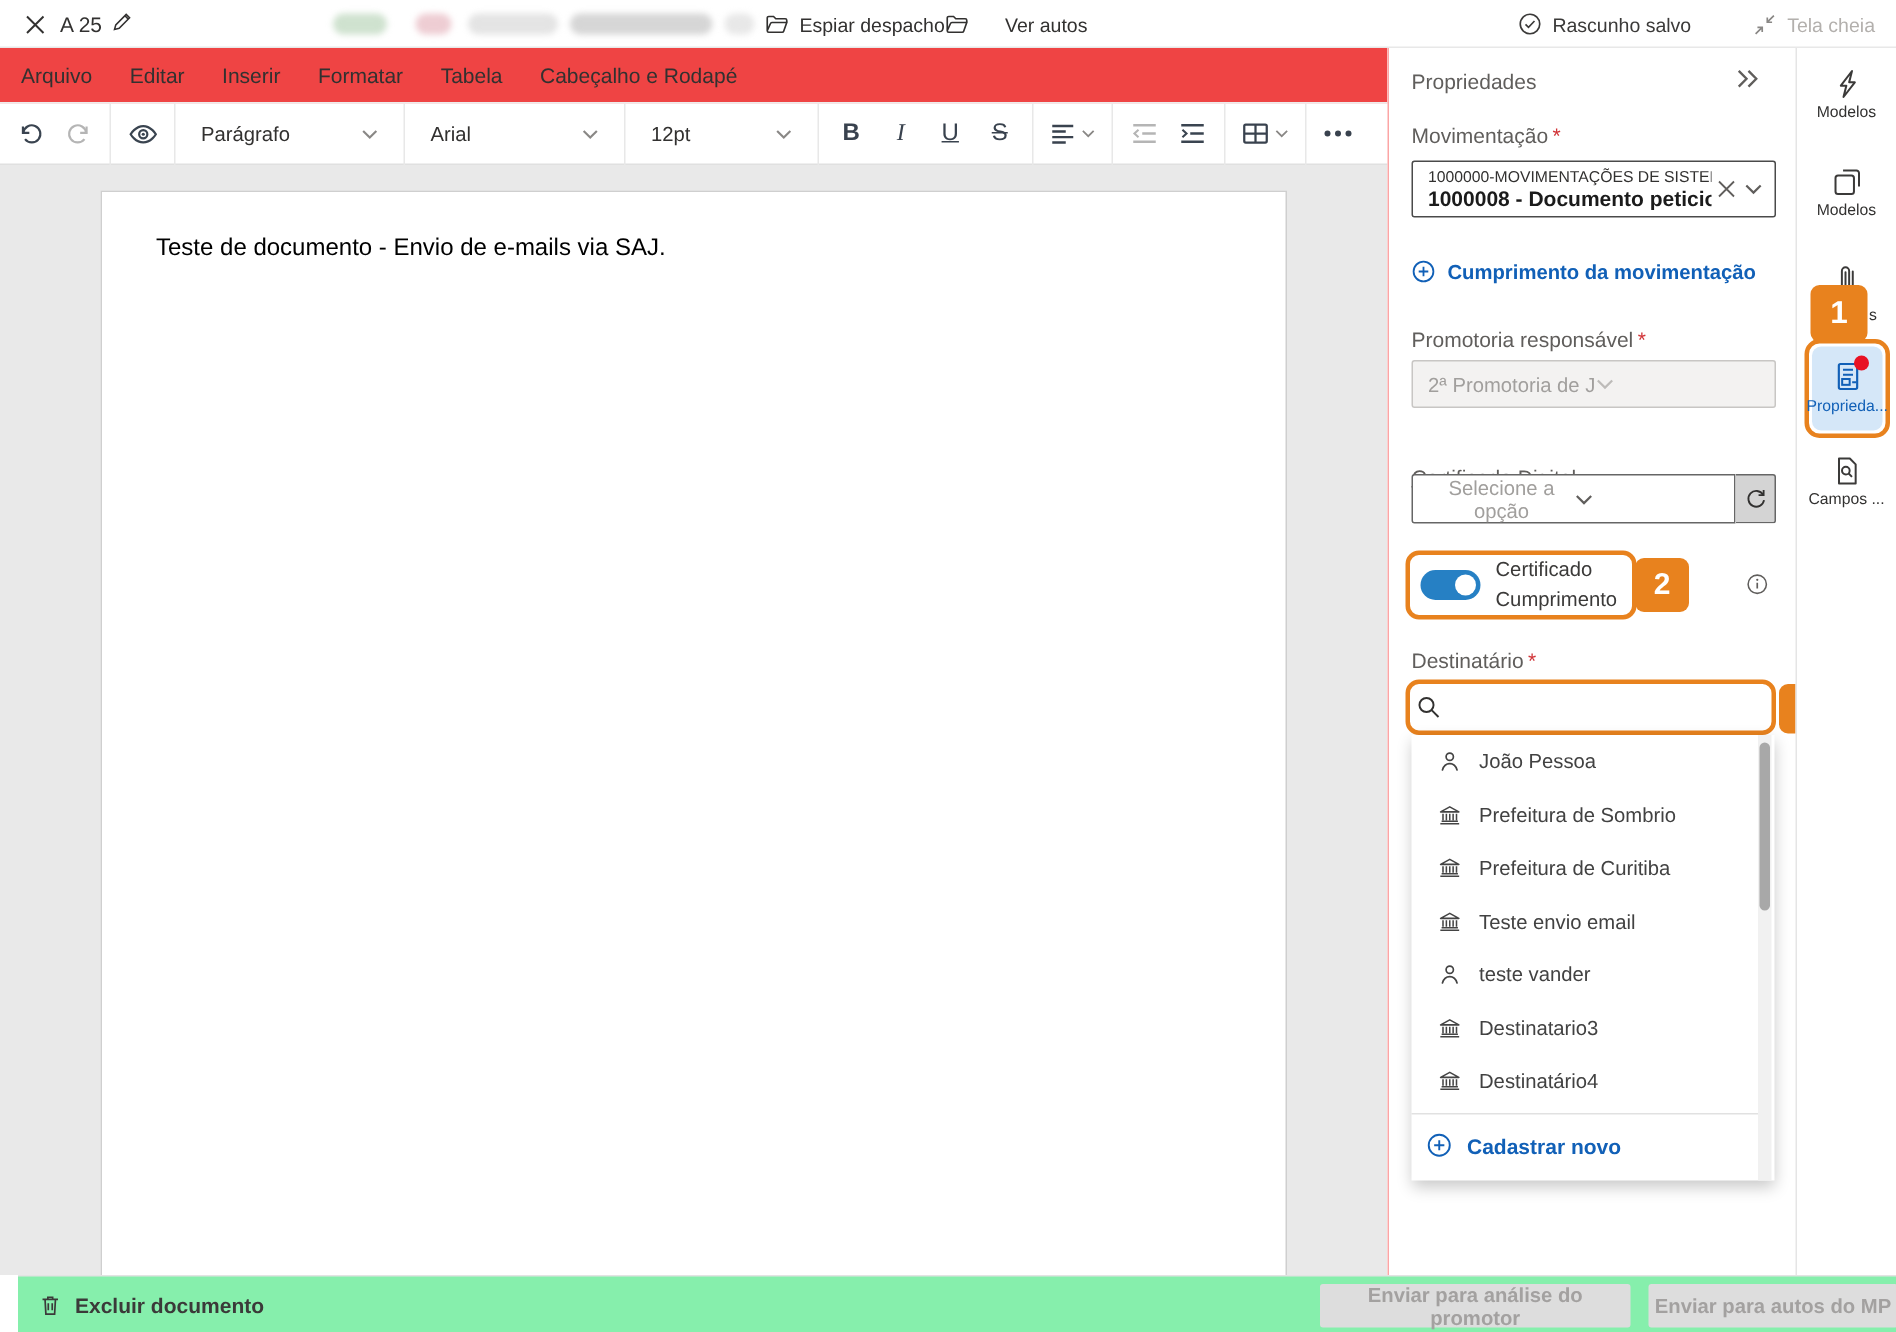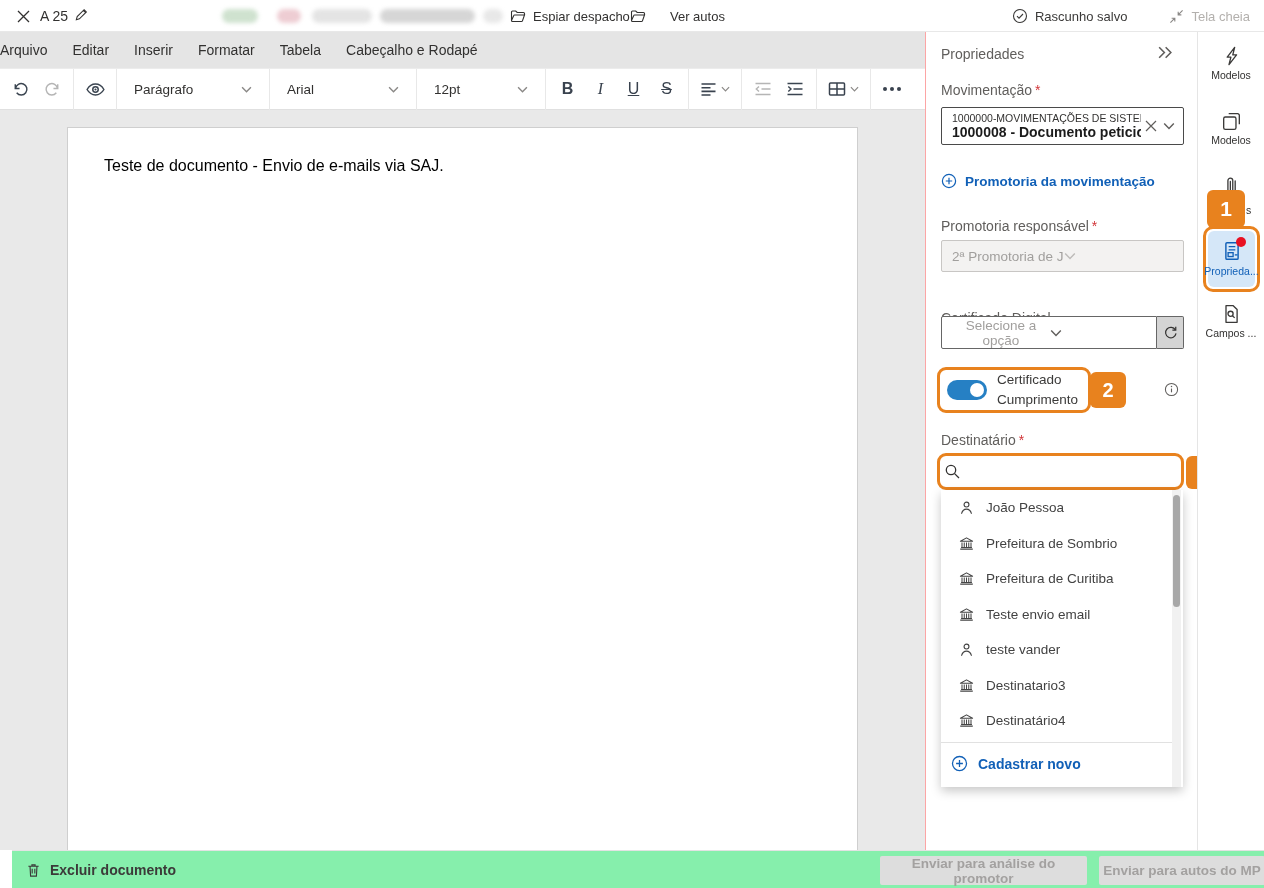--- a/index.html
+++ b/index.html
@@ -19,21 +19,21 @@
   .b-g2 { left:380px; width:95px; background:#d6d6d6; }
   .b-g3 { left:483px; width:20px; background:#e8e8e8; }
   .top-btn { position:absolute; top:0; height:32px; display:flex; align-items:center; gap:7px; font-size:13px; color:#323130; cursor:pointer; }
   .top-espiar { left:510px; } .top-verautos { left:630px;gap:24px; }
   .top-right { position:absolute; right:14px; top:0; height:32px; display:flex; align-items:center; gap:24px; }
   .saved { display:flex; align-items:center; gap:7px; font-size:13px; color:#3b3a39; }
   .fullscreen { display:flex; align-items:center; gap:7px; font-size:13px; color:#b3b0ad; margin-left:18px; }
   .fullscreen .arrows { color:#8a8886; }
 
   
-  .menubar { position:absolute; left:0; top:32px; width:925px; height:37px; background:#e5e5e5; display:flex; align-items:center; gap:25px; border-bottom:1px solid #ececec; }
+  .menubar { position:absolute; left:0; top:32px; width:925px; height:37px; background:#ef4444; display:flex; align-items:center; gap:25px; padding-left:14px; border-bottom:1px solid #ececec; }
   .menubar .mitem { font-size:14px; color:#323130; cursor:pointer; }
 
   
   .toolbar { position:absolute; left:0; top:69px; width:925px; height:41px; background:#fff; display:flex; align-items:center; padding-left:4px; border-bottom:1px solid #e0e0e0; }
   .tbtn { width:32px; height:32px; display:flex; align-items:center; justify-content:center; color:#3a4450; cursor:pointer; border-radius:2px; }
   .tbtn.dim { color:#b5b5b5; }
   .tsep { width:1px; height:41px; background:#e8e8e8; margin:0 5px; }
   .tselect { display:flex; align-items:center; justify-content:space-between; padding:0 12px; height:41px; cursor:pointer; }
   .tselect .tsel-label { font-size:13.5px; color:#323130; }
   .tselect .chev { color:#8a8886; margin-left:10px; }
@@ -338,21 +338,21 @@
       </span>
     </div>
 
     <div class="p-abs blue-link link-compl">
       <span>
         <svg width="16" height="16" viewBox="0 0 16 16">
             <circle cx="8" cy="8" r="6.6" stroke="currentColor" stroke-width="1.2" fill="none"></circle>
             <path d="M8 4.8v6.4M4.8 8h6.4" stroke="currentColor" stroke-width="1.2" fill="none"></path>
           </svg>
       </span>
-      <span>Promotoria da movimentação</span>
+      <span>Cumprimento da movimentação</span>
     </div>
 
     <div class="p-abs p-label lbl-prom">
       <span>Promotoria responsável</span><span class="req">*</span>
     </div>
     <div class="p-abs sel-disabled">
       <span>2ª Promotoria de Justiça da Coma</span>
       <span class="chev">
           <svg width="12" height="8" viewBox="0 0 10 6">
             <path d="M1 1l4 4 4-4" stroke="currentColor" stroke-width="1.2" fill="none"></path>

